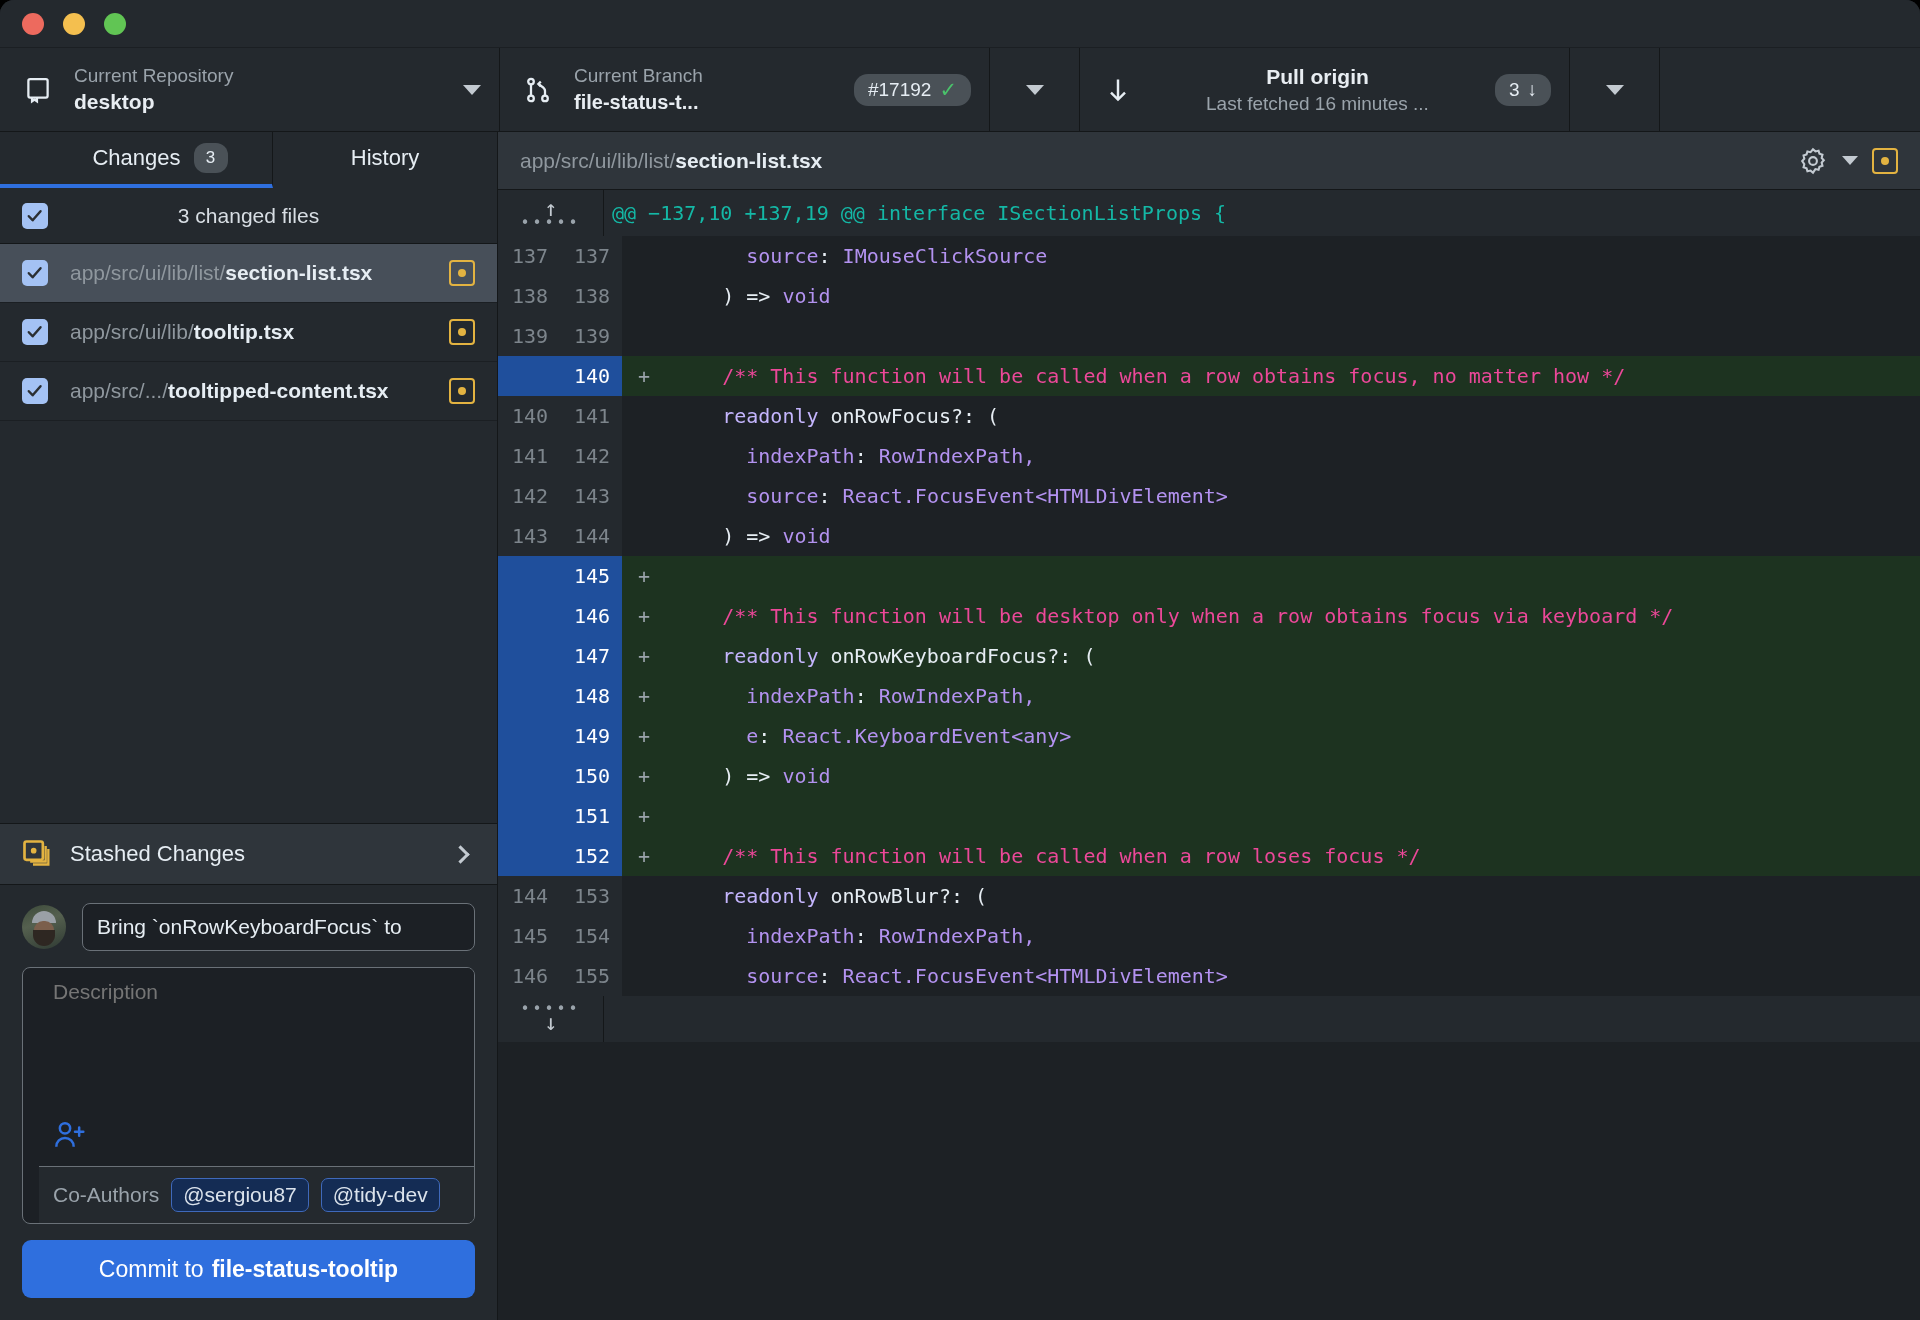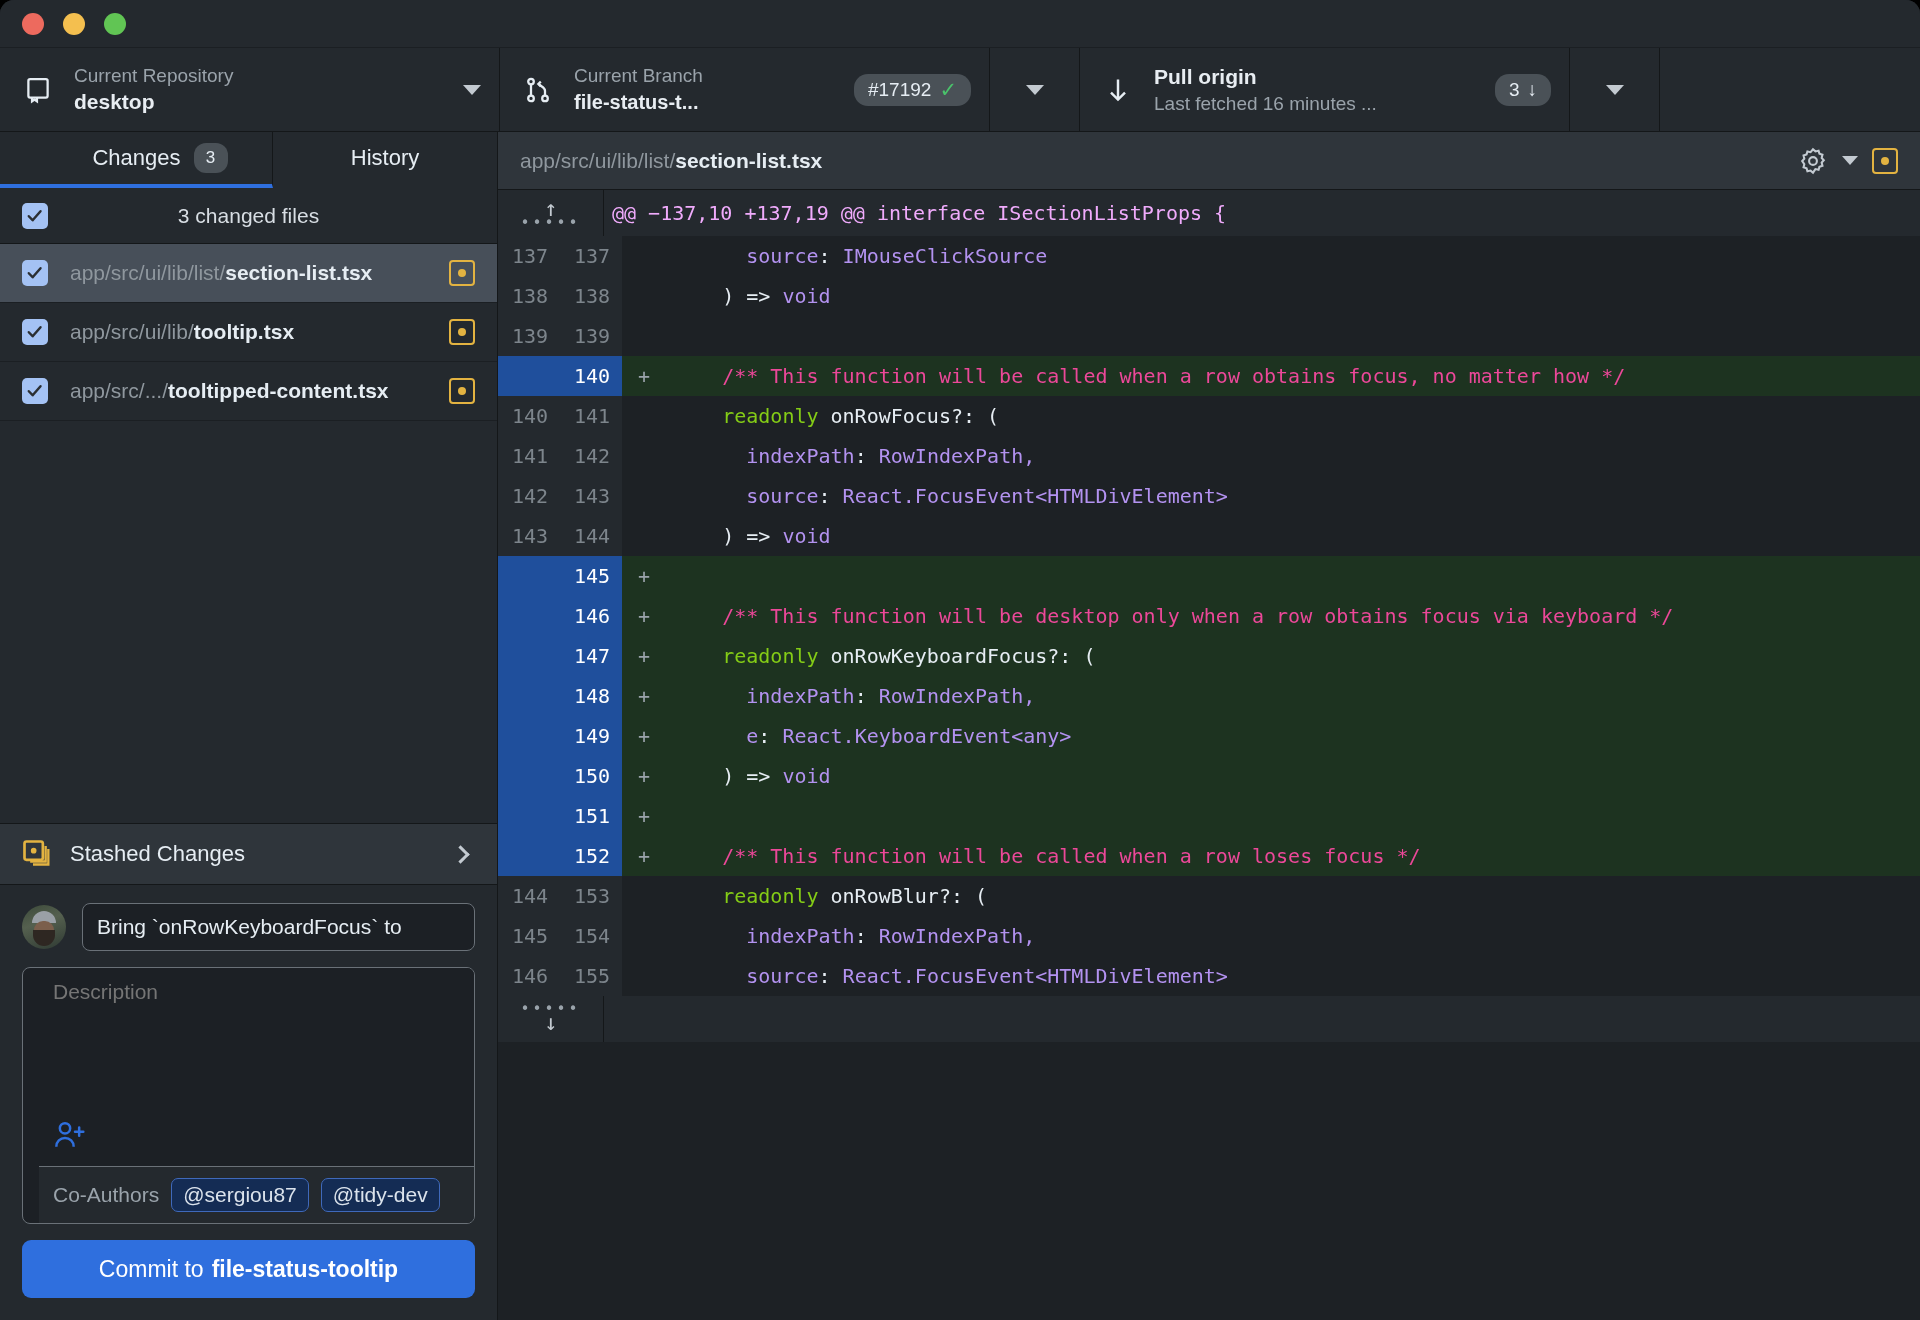--- a/index.html
+++ b/index.html
@@ -46,21 +46,21 @@
   }
   .tb-item {
     display: flex;
     align-items: center;
     border-right: 1px solid #141719;
     padding: 0 18px;
     cursor: default;
   }
   .tb-repo { width: 500px; }
   .tb-branch { width: 490px; }
-  .tb-pull { width: 490px; }
+  .tb-pull { width: 490px; text-align: center; }
   .tb-caret-cell { width: 90px; justify-content: center; }
   .tb-icon {
     width: 40px;
     display: flex; align-items: center; justify-content: center;
     color: #e6edf3;
     flex: 0 0 40px;
   }
   .tb-text {
     display: flex; flex-direction: column; justify-content: center;
     margin-left: 16px;
@@ -365,34 +365,34 @@
   .code {
     flex: 1 1 auto;
     white-space: pre;
     display: flex; align-items: center;
     padding-left: 8px;
     overflow: hidden;
   }
   .dl.add { background: #1d3320; }
   .dl.add .code { color: #e6edf3; }
   .dl.hunk { background: #24292e; height: 46px; }
-  .dl.hunk .code { color: #f0abfc; }
+  .dl.hunk .code { color: #14b8a6; }
   .expander {
     width: 106px; flex: 0 0 106px;
     background: #24292e;
     display: flex; align-items: center; justify-content: center;
     flex-direction: column;
     cursor: pointer;
     border-right: 1px solid #141719;
   }
   .exp-dots { letter-spacing: 3px; color: #9aa3ab; font-size: 15px; line-height: 8px; }
   .exp-arrow { color: #c3cad1; font-size: 22px; line-height: 20px; }
 
   
-  .t-key { color: #84cc16; }
+  .t-key { color: #c4b5fd; }
   .t-type { color: #b392f0; }
   .t-plain { color: #e6edf3; }
   .t-comment { color: #ec4899; }
   .t-punct { color: #e6edf3; }
 </style>
 </head>
 <body>
 
 <div class="window">
 

